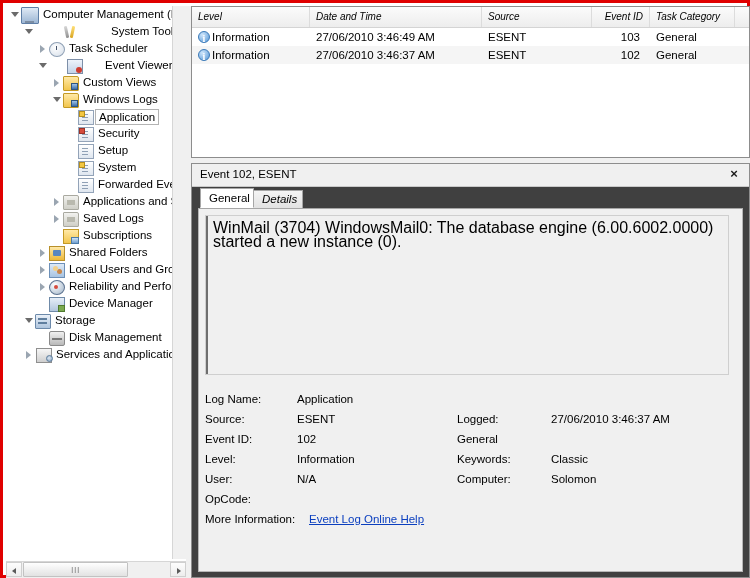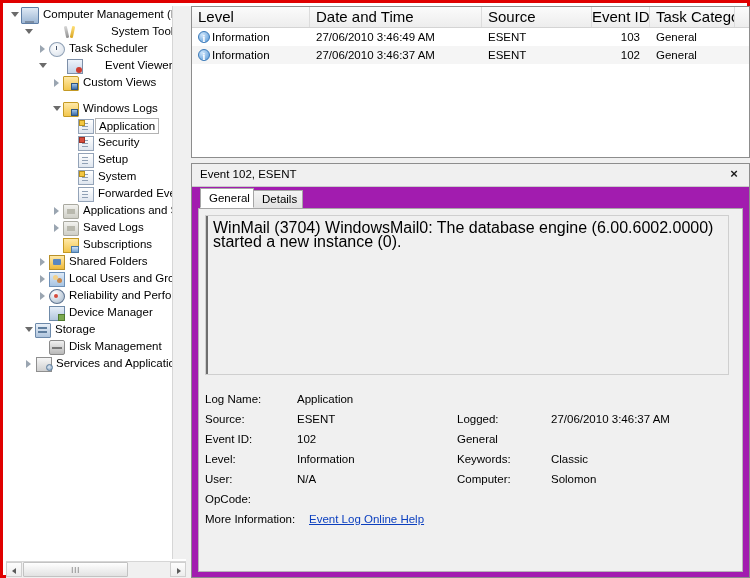--- a/index.html
+++ b/index.html
@@ -379,21 +379,22 @@
     box-sizing: border-box;
     border: 1px solid #8d8d8d;
     background: #ffffff;
     overflow: hidden;
   }
   #list-header {
     display: flex;
     height: 20px;
     background: linear-gradient(#fbfbfb,#ededed);
     border-bottom: 1px solid #d4d4d4;
-    font-size: 15px;
+    font-size: 10px;
+    font-style: italic;
   }
   #list-header .hcell {
     line-height: 19px;
     padding-left: 6px;
     border-right: 1px solid #dcdcdc;
     box-sizing: border-box;
     overflow: hidden;
     white-space: nowrap;
     cursor: default;
   }
@@ -447,21 +448,21 @@
     background: #f0f0f0;
   }
 
   
   #details-pane {
     position: absolute;
     left: 188px; top: 160px;
     width: 559px; height: 415px;
     box-sizing: border-box;
     border: 1px solid #8d8d8d;
-    background: #a21caf;
+    background: #404040;
     overflow: hidden;
   }
   #details-title-bar {
     position: relative;
     height: 22px;
     background: #f0f0f0;
     border-bottom: 1px solid #c9c9c9;
   }
   #details-title {
     position: absolute;
@@ -583,21 +584,21 @@
         <div class="tree-item" style="padding-left: 32px; gap: 18px;">
           <span class="expander expanded"></span>
           <span class="ticon ico-eventviewer"></span>
           <span class="tlabel">Event Viewer</span>
         </div>
         <div class="tree-item" style="padding-left: 46px;">
           <span class="expander collapsed"></span>
           <span class="ticon ico-folder blue"></span>
           <span class="tlabel">Custom Views</span>
         </div>
-        <div class="tree-item" style="padding-left: 46px; margin-top: 9px;">
+        <div class="tree-item" style="padding-left: 46px;">
           <span class="expander expanded"></span>
           <span class="ticon ico-folder blue"></span>
           <span class="tlabel">Windows Logs</span>
         </div>
         <div class="tree-item selected" style="padding-left: 60px;">
           <span class="expander"></span>
           <span class="ticon ico-log flag"></span>
           <span class="tlabel">Application</span>
         </div>
         <div class="tree-item" style="padding-left: 60px;">
@@ -719,21 +720,21 @@
 
   <div id="details-pane">
 
     <div id="details-title-bar">
       <div id="details-title">Event 102, ESENT</div>
       <div id="details-close">×</div>
     </div>
 
     <div id="tab-strip">
         <div class="tab active" style="left: 0px; width: 54px; text-align: center;">General</div>
-        <div class="tab" style="left: 53px; width: 50px; text-align: center;">Details</div>
+        <div class="tab" style="left: 53px; width: 50px; text-align: center; font-style: italic;">Details</div>
       </div>
 
     <div id="tab-content">
 
       <div id="desc-box">
         <div id="desc-text">WinMail (3704) WindowsMail0: The database engine (6.00.6002.0000) started a new instance (0).</div>
       </div>
 
       <div id="fields">
           <div class="field-row">

